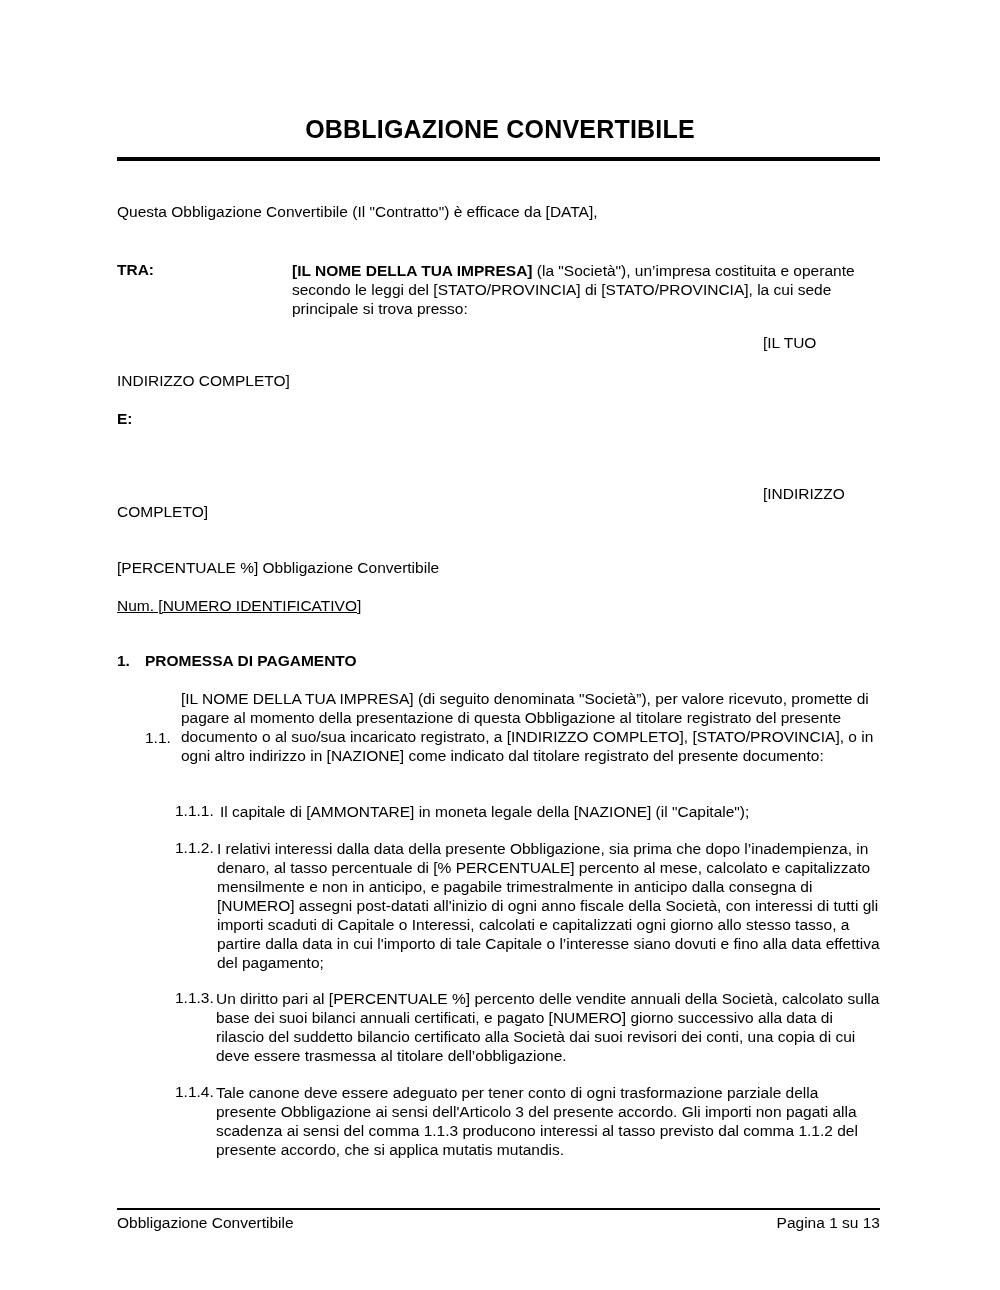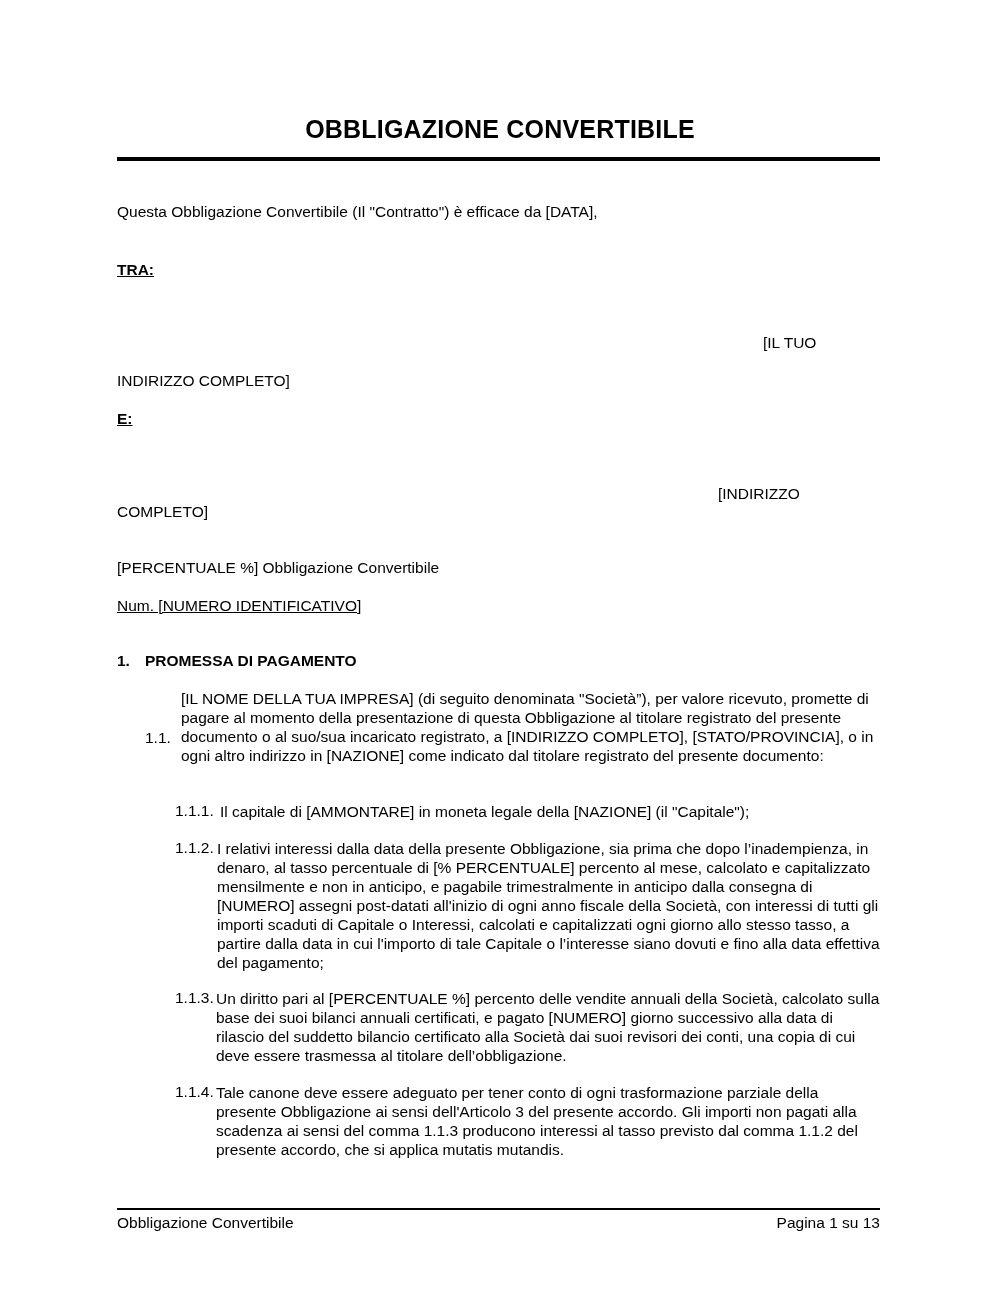--- a/index.html
+++ b/index.html
@@ -2,46 +2,49 @@
 <html><head>
 <meta charset="utf-8">
 <style>
   html, body { margin:0; padding:0; background:#ffffff; }
   body { width:1000px; height:1290px; position:relative; font-family:"Liberation Sans", sans-serif; color:#000; font-size:15.5px; }
   .page { position:absolute; left:0; top:0; width:1000px; height:1290px; }
   .abs { position:absolute; white-space:nowrap; }
   .title { left:0; width:1000px; top:115px; text-align:center; font-weight:bold; font-size:25px; letter-spacing:0.2px; }
   .rule-top { position:absolute; left:117px; width:763px; top:157px; height:4px; background:#000; }
   .intro { left:117px; top:203px; }
-  .label { font-weight:bold;text-decoration:underline; }
+  .label { font-weight:bold; }
   .party-block { position:absolute; left:292px; width:600px; line-height:19px; white-space:normal; }
   .b { font-weight:bold; }
   .para { position:absolute; line-height:19px; white-space:normal; }
   .h1 { font-weight:bold; }
   .num { position:absolute; }
   .rule-bottom { position:absolute; left:117px; width:763px; top:1208px; height:2px; background:#000; }
   .footer-left { left:117px; top:1214px; }
   .footer-right { right:120px; top:1214px; }
 </style>
 </head>
 <body>
 
 <div class="page">
 
   <div class="abs title">OBBLIGAZIONE CONVERTIBILE</div>
   <div class="rule-top"></div>
 
   <div class="abs intro">Questa Obbligazione Convertibile (Il "Contratto") è efficace da [DATA],</div>
 
   <div class="abs label" style="left:117px; top:261px;">TRA:</div>
+  <div class="party-block" style="top:261px; width:585px;">
+    <span class="b">[IL NOME DELLA TUA IMPRESA]</span><span> (la "Società"), un’impresa costituita e operante secondo le leggi del [STATO/PROVINCIA] di [STATO/PROVINCIA], la cui sede principale si trova presso:</span>
+  </div>
   <div class="abs" style="left:763px; top:334px;">[IL TUO</div>
   <div class="abs" style="left:117px; top:352px;margin-top:20px;">INDIRIZZO COMPLETO]</div>
 
   <div class="abs label" style="left:117px; top:410px;">E:</div>
-  <div class="abs" style="left:718px; top:485px;">[INDIRIZZO</div>
+  <div class="abs" style="left:763px; top:485px;">[INDIRIZZO</div>
   <div class="abs" style="left:117px; top:503px;">COMPLETO]</div>
 
   <div class="abs" style="left:117px; top:559px;">[PERCENTUALE %] Obbligazione Convertibile</div>
   <div class="abs" style="left:117px; top:597px;text-decoration:underline;">Num. [NUMERO IDENTIFICATIVO]</div>
 
   <div class="abs h1" style="left:117px; top:652px;">1.</div>
   <div class="abs h1" style="left:145px; top:652px;">PROMESSA DI PAGAMENTO</div>
 
   <div class="num" style="left:145px; top:689px;margin-top:40px;">1.1.</div>
   <div class="para" style="left:181px; top:689px; width:700px;">[IL NOME DELLA TUA IMPRESA] (di seguito denominata "Società”), per valore ricevuto, promette di pagare al momento della presentazione di questa Obbligazione al titolare registrato del presente documento o al suo/sua incaricato registrato, a [INDIRIZZO COMPLETO], [STATO/PROVINCIA], o in ogni altro indirizzo in [NAZIONE] come indicato dal titolare registrato del presente documento:</div>

